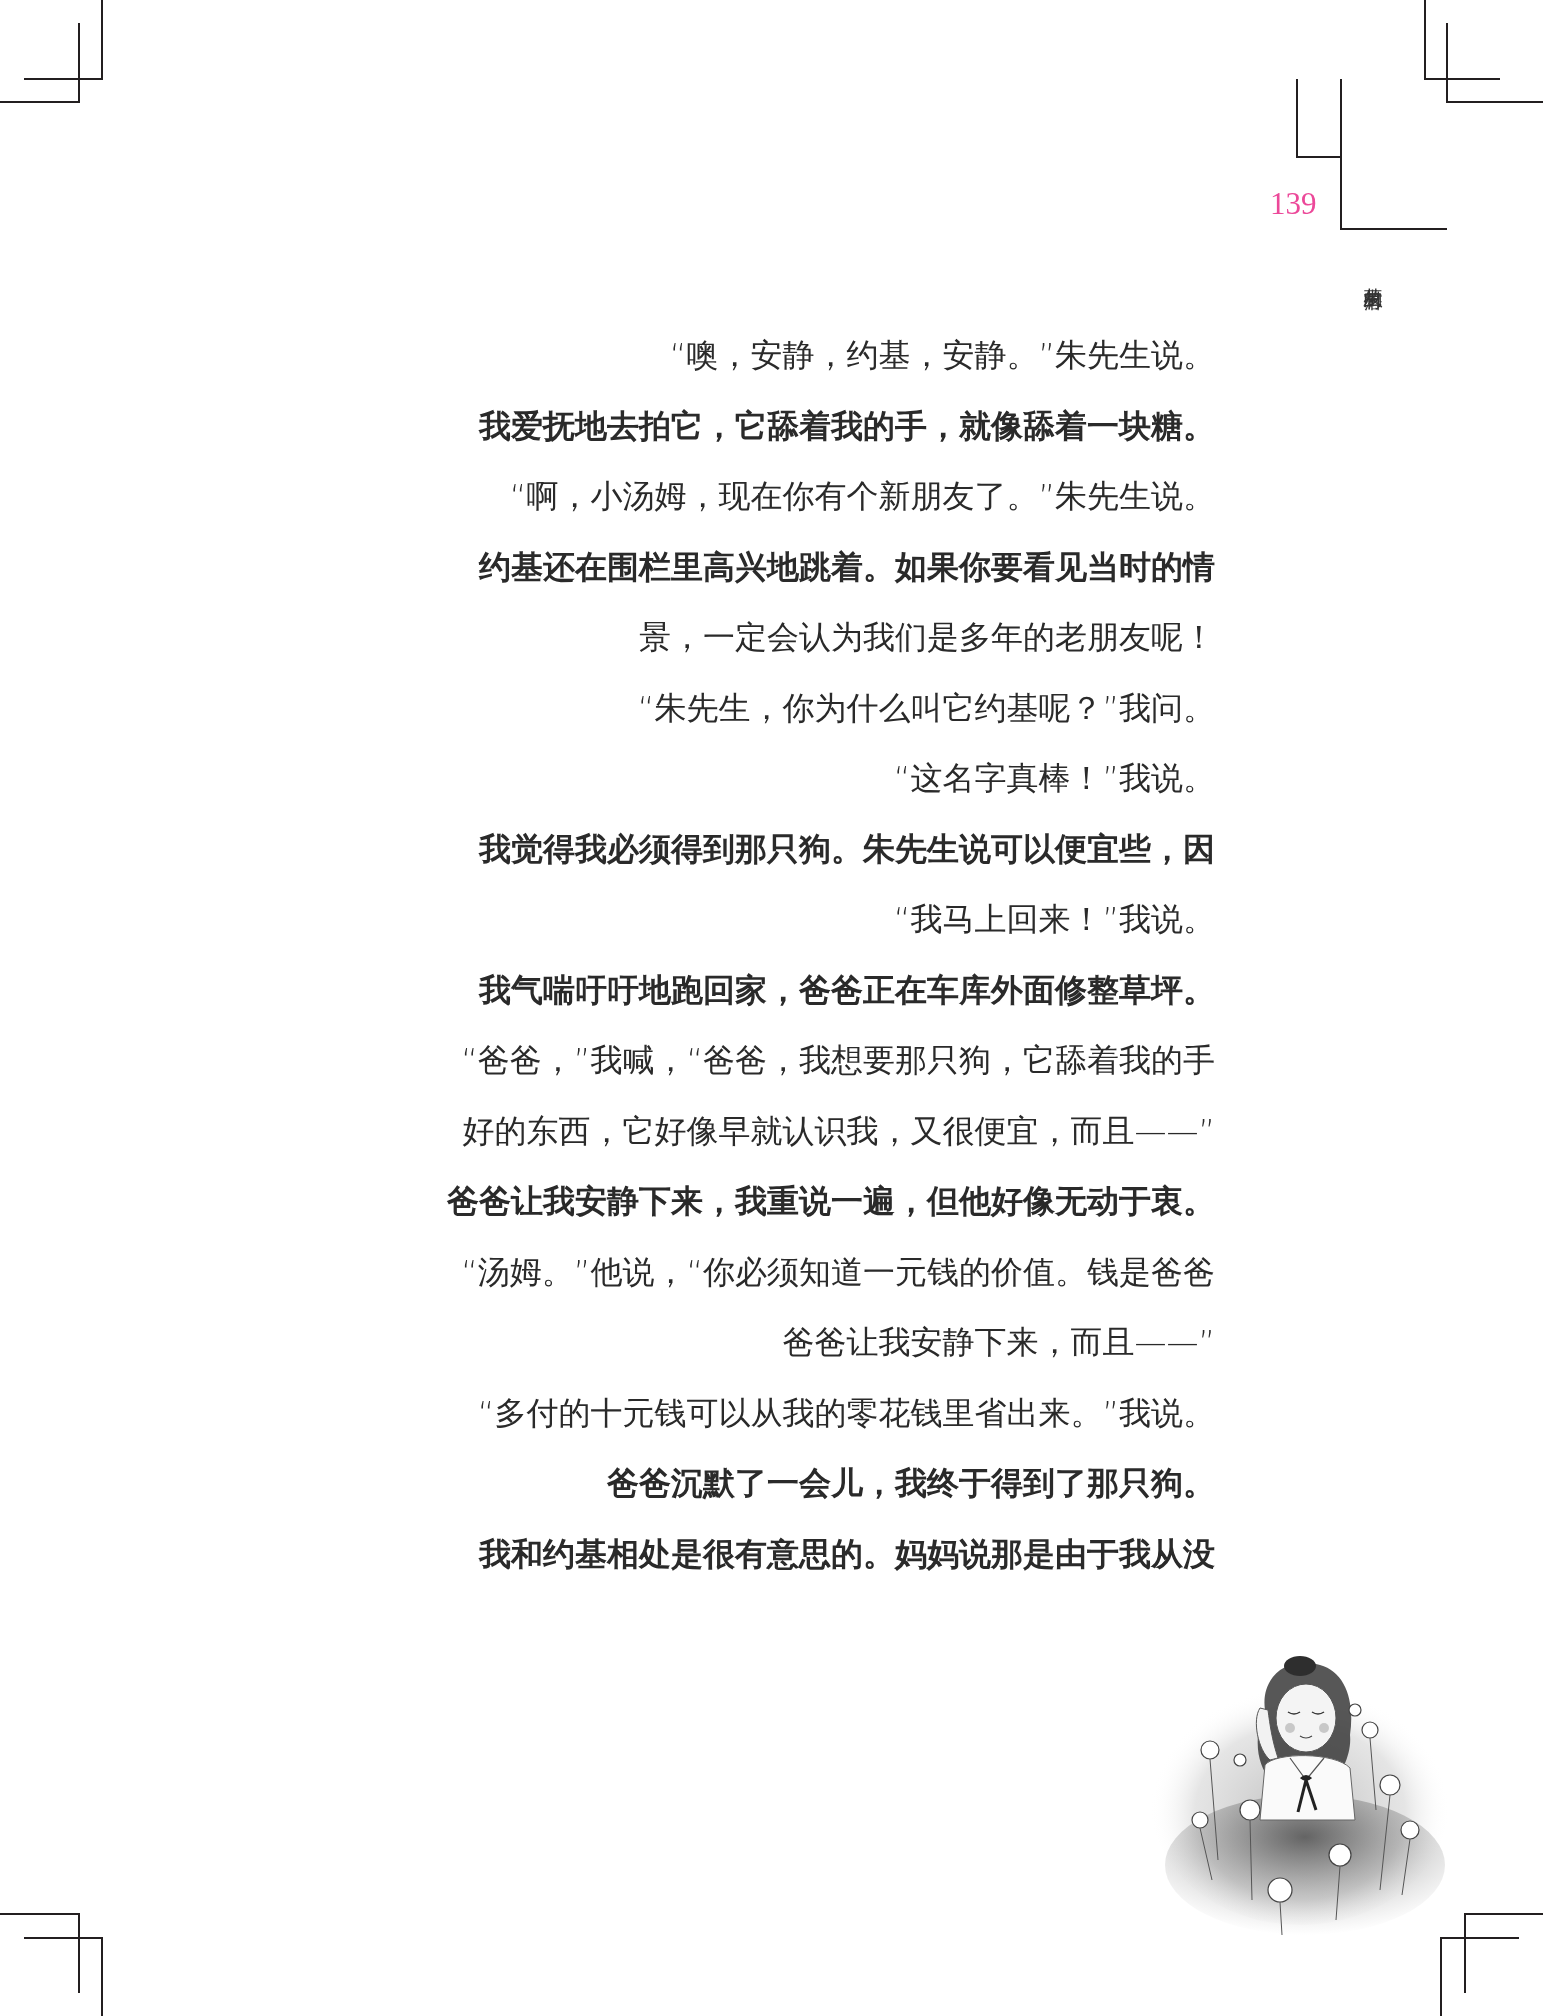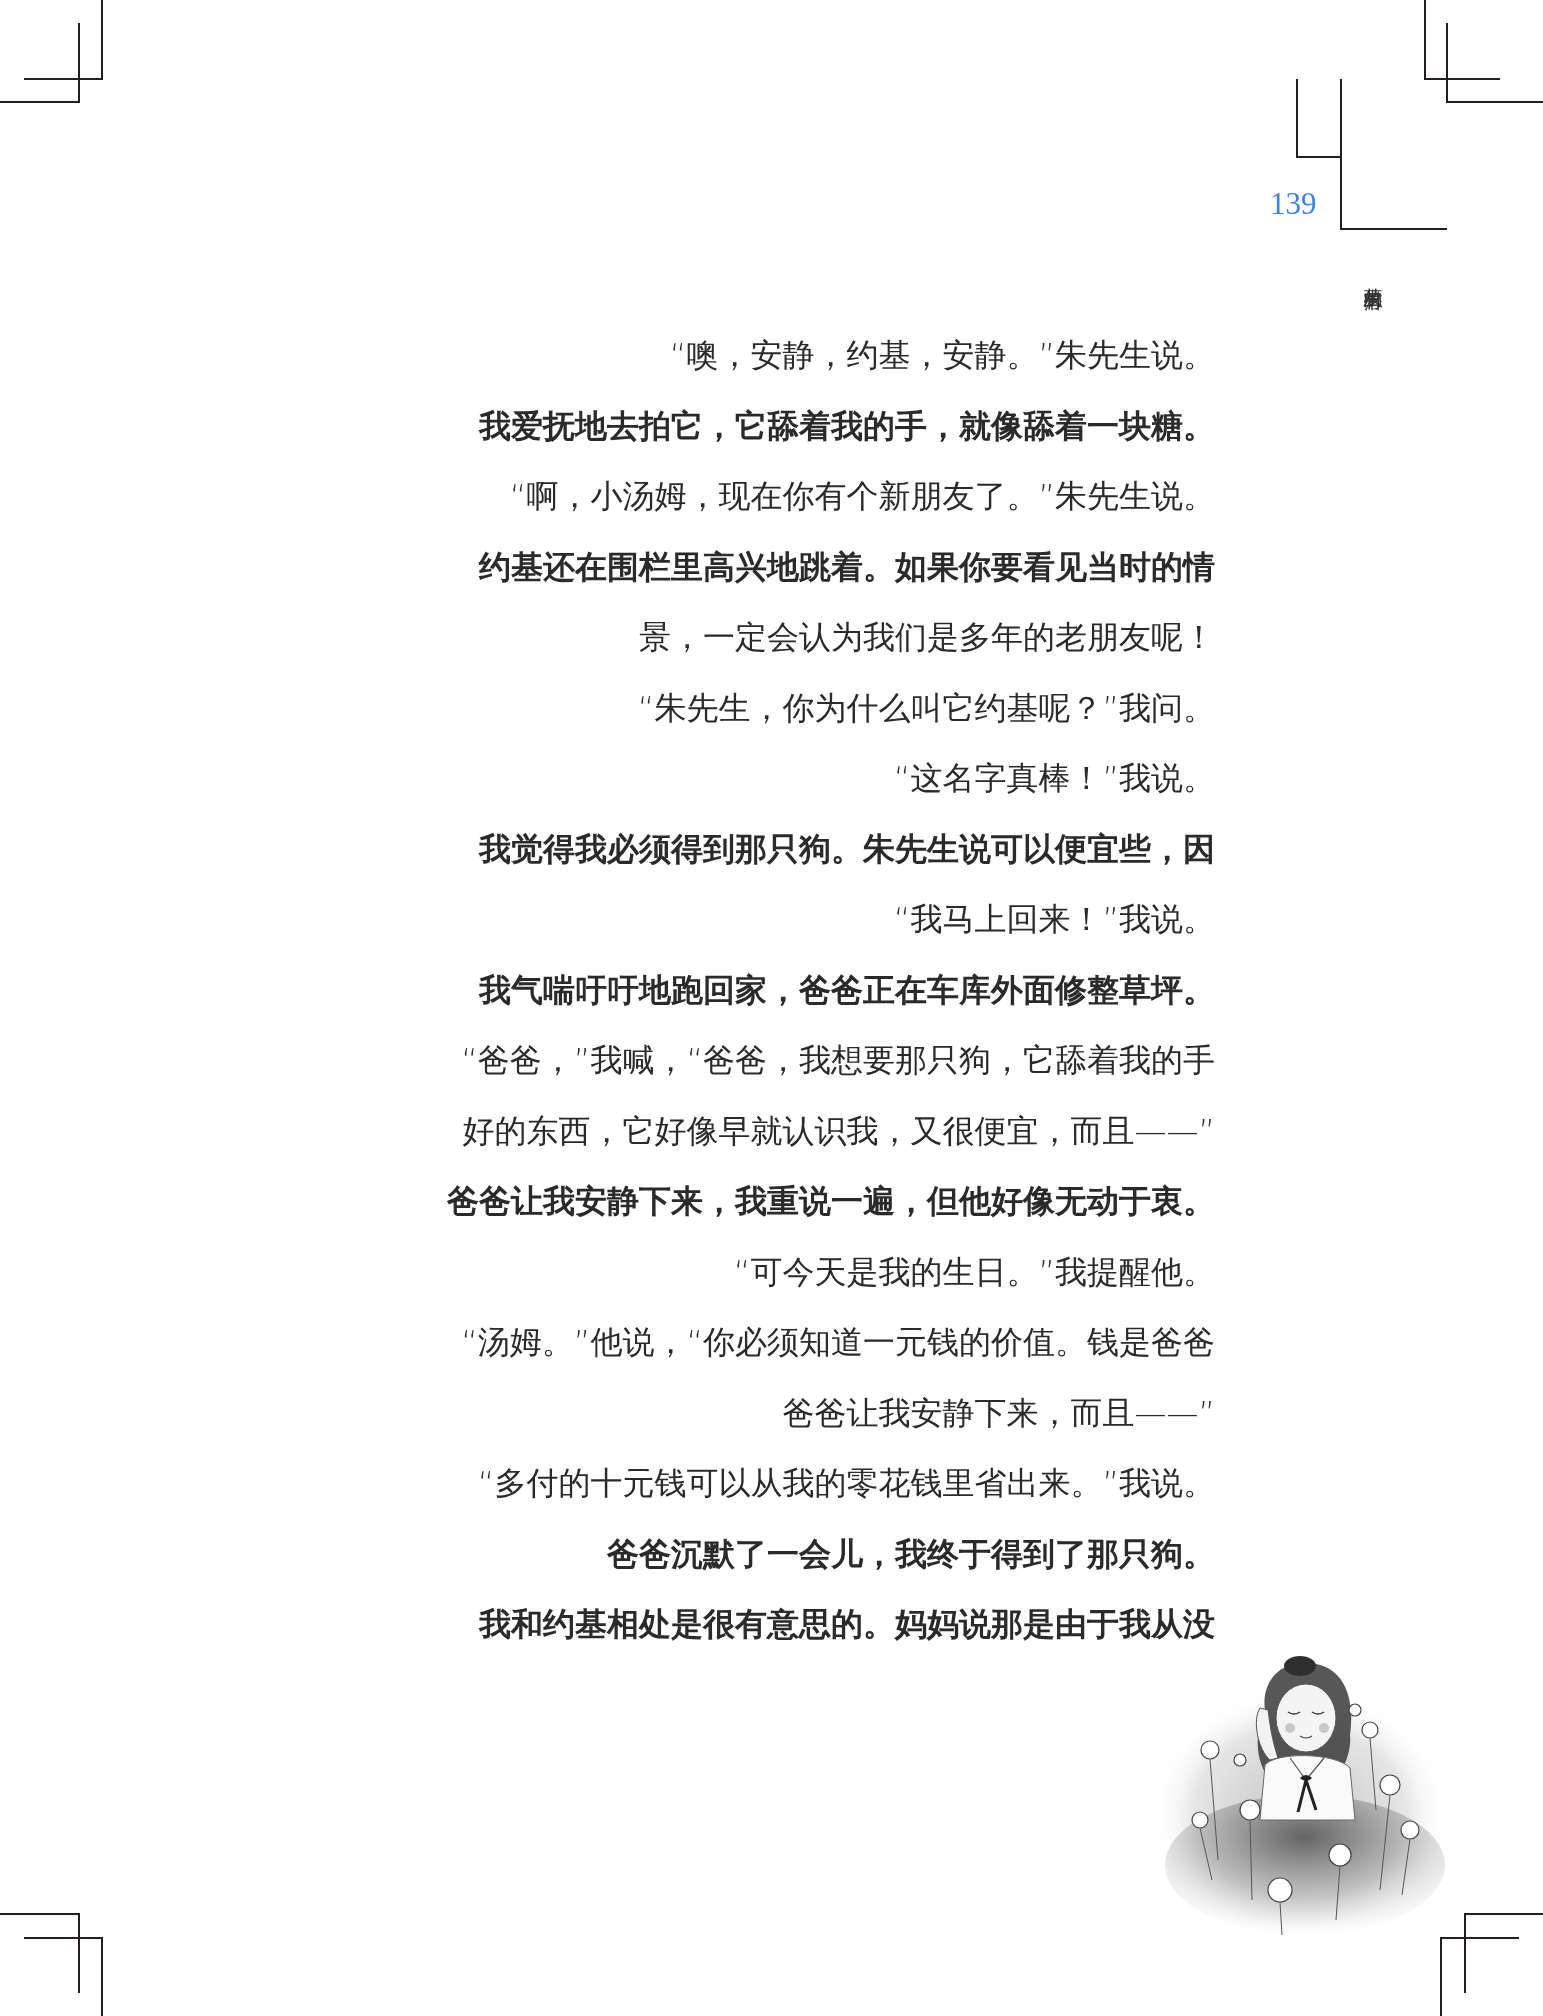--- a/index.html
+++ b/index.html
@@ -17,21 +17,21 @@
     .crop {
       position: absolute;
       background: #231f20;
     }
     .page-number {
       position: absolute;
       left: 1270px;
       top: 186px;
       font-family: "Liberation Serif", "DejaVu Serif", serif;
       font-size: 31px;
-      color: #3b82f6;
+      color: #ec4899;
       letter-spacing: 0px;
     }
     .running-title {
       position: absolute;
       left: 1362px;
       top: 272px;
       width: 24px;
       font-family: "DejaVu Sans", sans-serif;
       font-size: 19px;
       line-height: 25px;
@@ -121,23 +121,20 @@
     </p>
   <p class="para">
       <span class="ln indent">我气喘吁吁地跑回家，爸爸正在车库外面修整草坪。</span>
     </p>
   <p class="para">
     <span class="ln">“爸爸，”我喊，“爸爸，我想要那只狗，它舔着我的手</span>
     <span class="ln">好的东西，它好像早就认识我，又很便宜，而且——”</span>
   </p>
   <p class="para">
       <span class="ln indent">爸爸让我安静下来，我重说一遍，但他好像无动于衷。</span>
-    </p>
-  <p class="para">
-      <span class="ln">“可今天是我的生日。”我提醒他。</span>
     </p>
   <p class="para">
     <span class="ln">“汤姆。”他说，“你必须知道一元钱的价值。钱是爸爸</span>
     <span class="ln">爸爸让我安静下来，而且——”</span>
   </p>
   <p class="para">
       <span class="ln">“多付的十元钱可以从我的零花钱里省出来。”我说。</span>
     </p>
   <p class="para">
       <span class="ln indent">爸爸沉默了一会儿，我终于得到了那只狗。</span>

